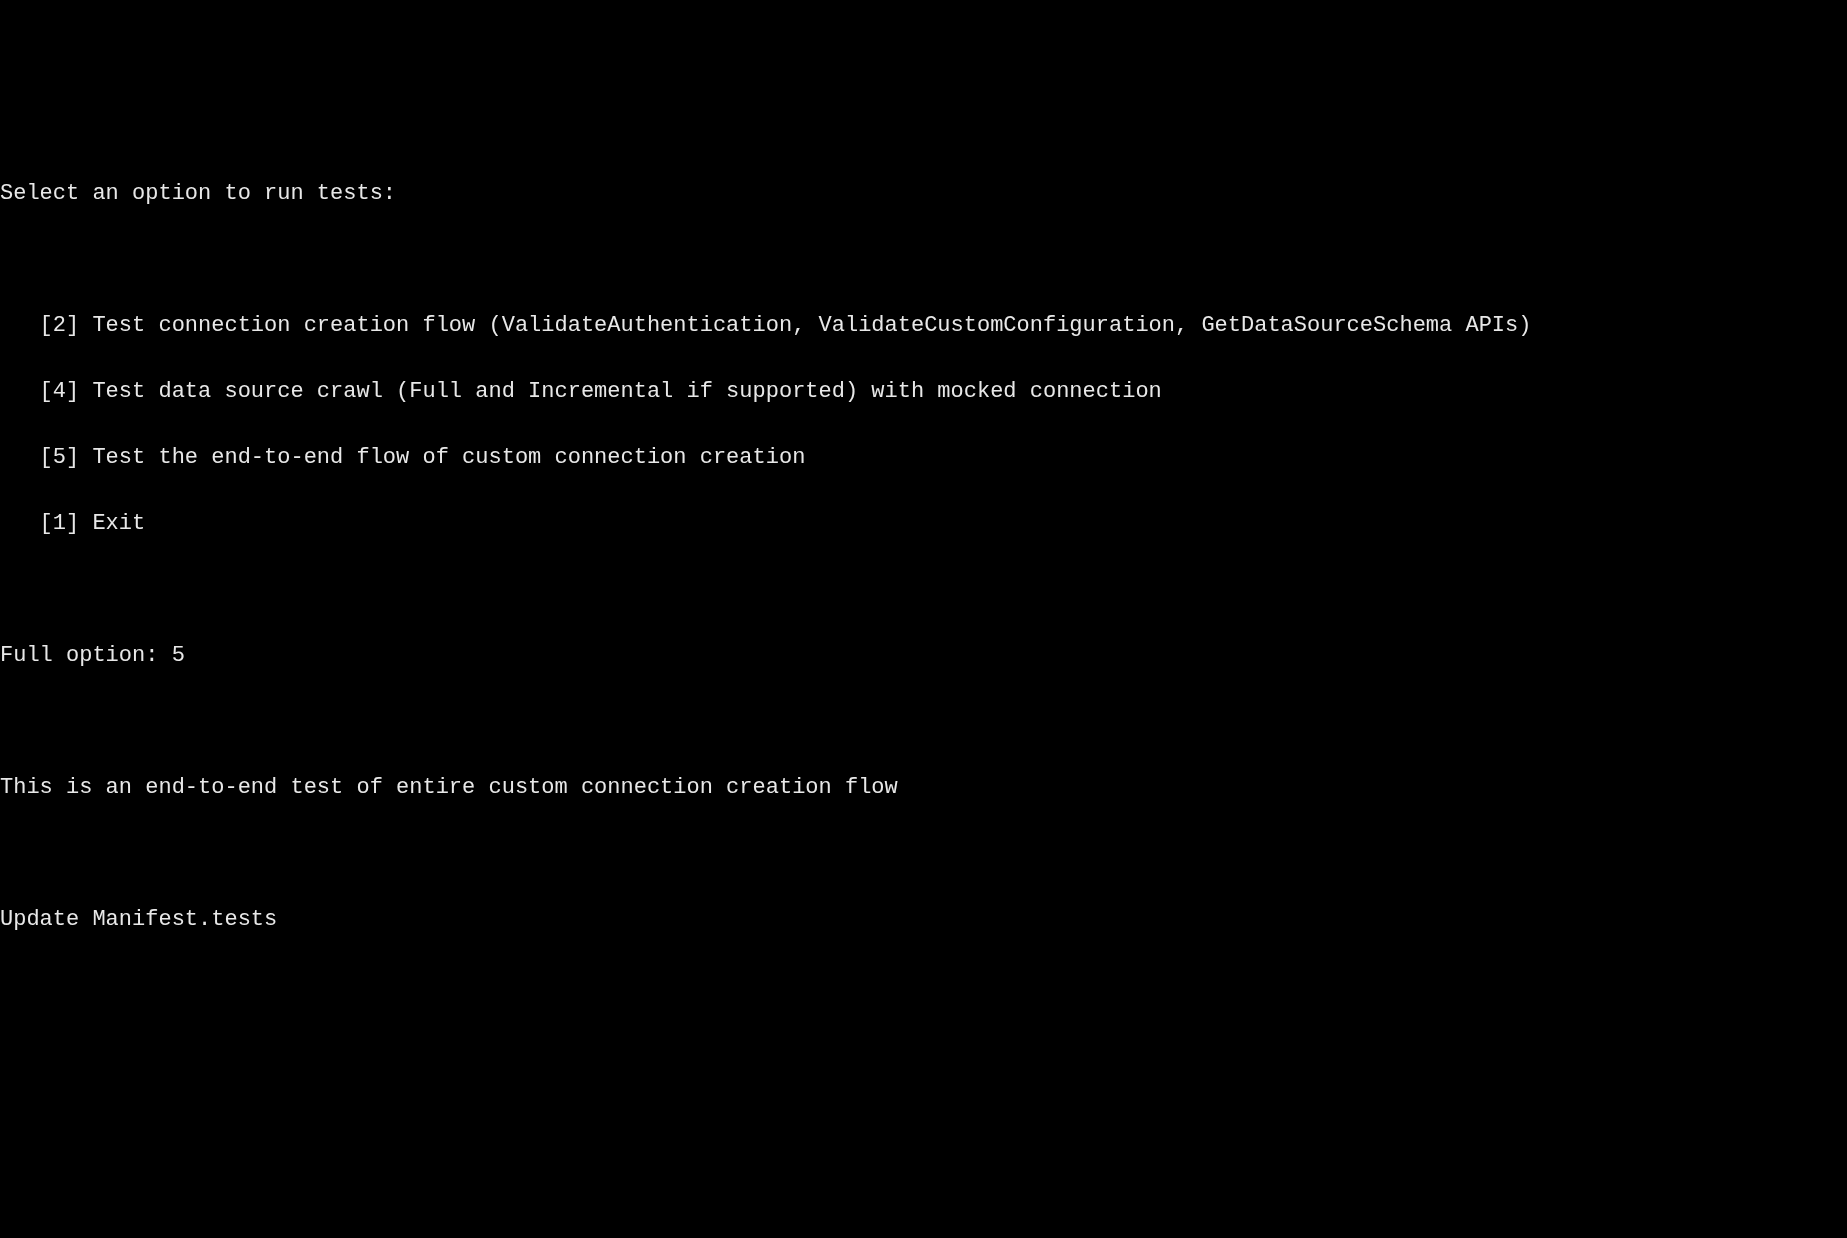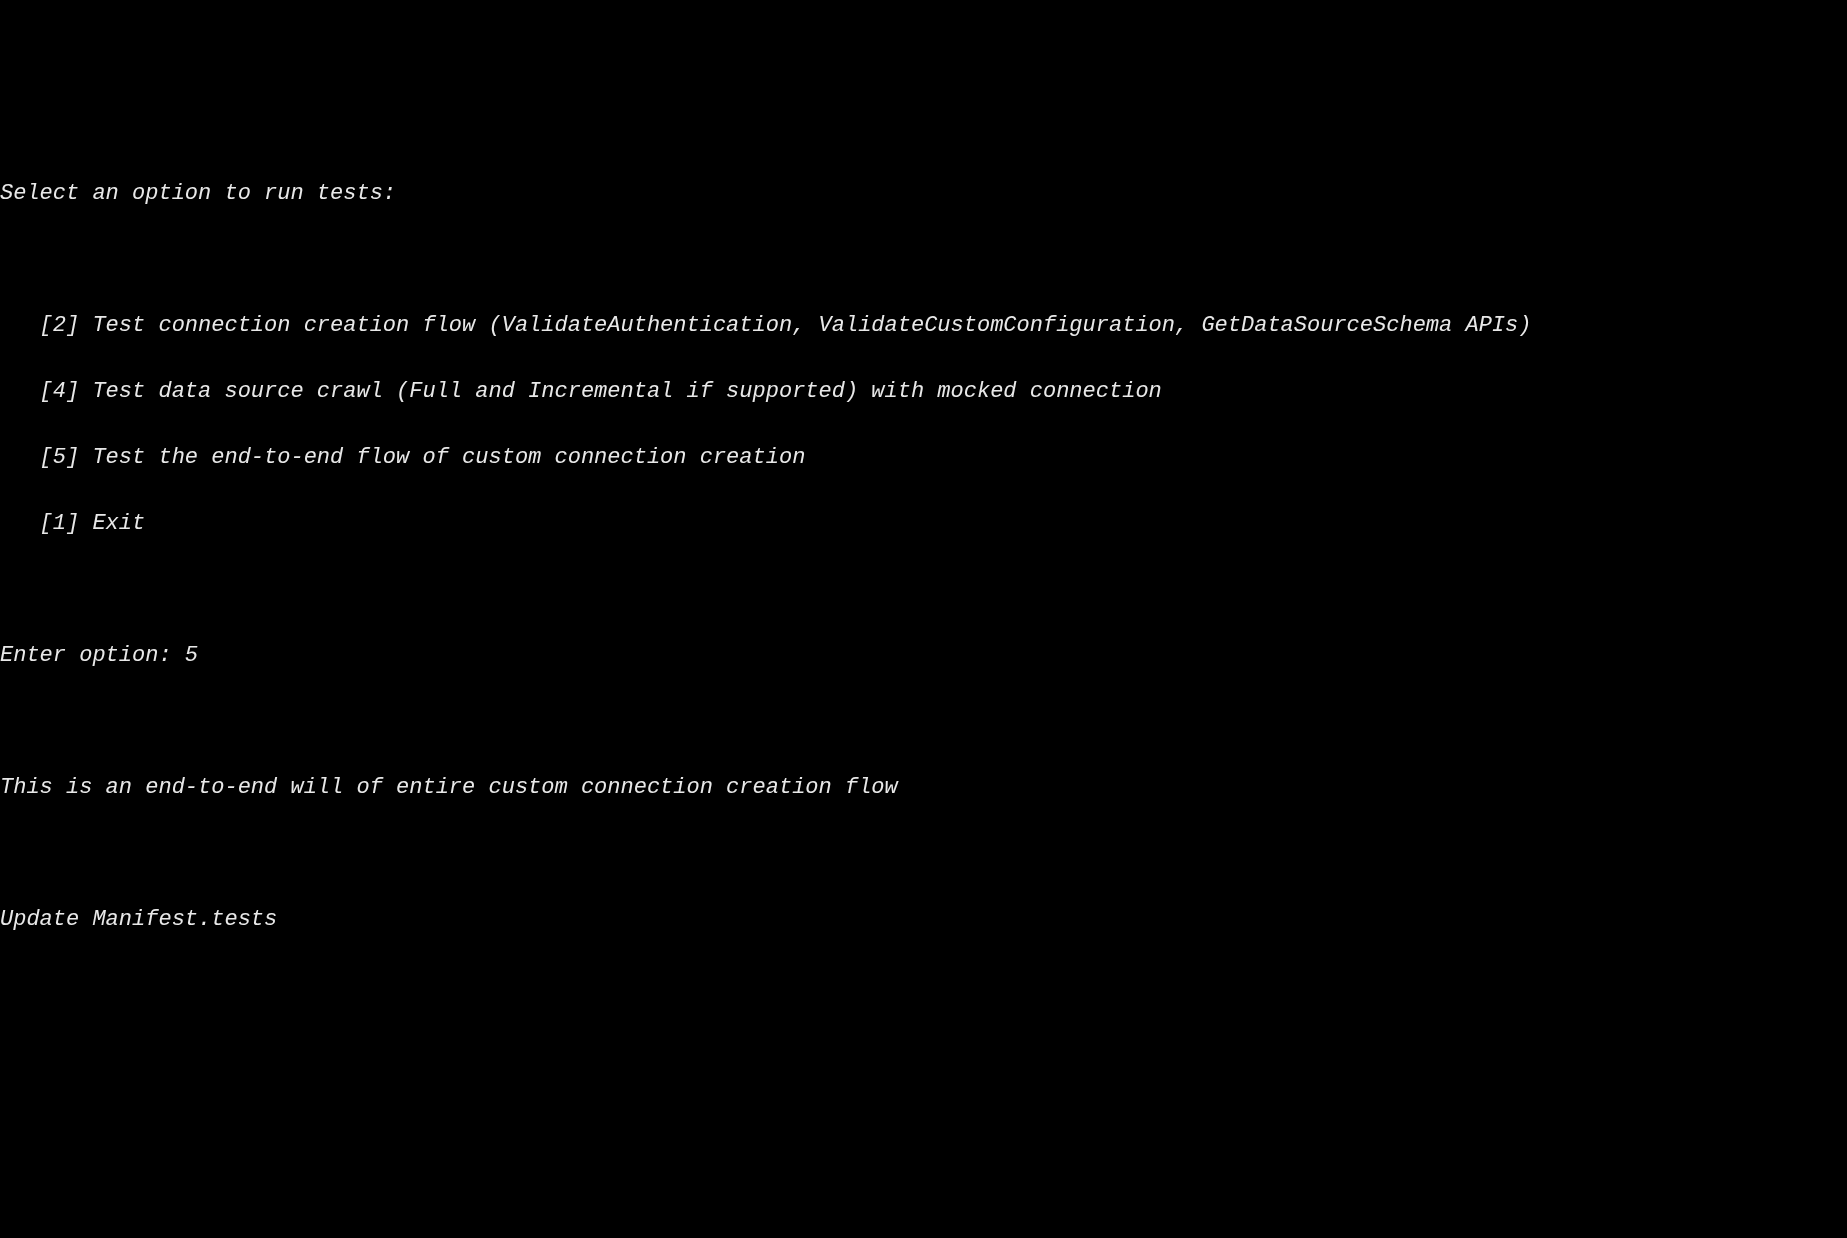--- a/index.html
+++ b/index.html
@@ -17,42 +17,41 @@
       white-space: pre;
       overflow-x: auto;
       width: 1847px;
       height: 1238px;
     }
     .terminal {
       padding: 12px 0 0 0;
     }
     .line {
       white-space: pre;
-      font-style: italic;
     }
     .white {
       color: #e8e8e8;
     }
   </style>
 </head>
 <body>
 
 
 
 <div class="terminal">
 <div class="line white">Select an option to run tests:</div>
 <div class="line"> </div>
 <div class="line white">   [2] Test connection creation flow (ValidateAuthentication, ValidateCustomConfiguration, GetDataSourceSchema APIs)</div>
 <div class="line white">   [4] Test data source crawl (Full and Incremental if supported) with mocked connection</div>
 <div class="line white">   [5] Test the end-to-end flow of custom connection creation</div>
 <div class="line white">   [1] Exit</div>
 <div class="line"> </div>
-<div class="line white"><span>Enter option: </span><span>5</span></div>
+<div class="line white"><span>Full option: </span><span>5</span></div>
 <div class="line"> </div>
-<div class="line white">This is an end-to-end will of entire custom connection creation flow</div>
+<div class="line white">This is an end-to-end test of entire custom connection creation flow</div>
 <div class="line"> </div>
 <div class="line white">Update Manifest.tests</div>
 <div class="line"> </div>
 <div class="line"> </div>
 
 
 
 
 
 

